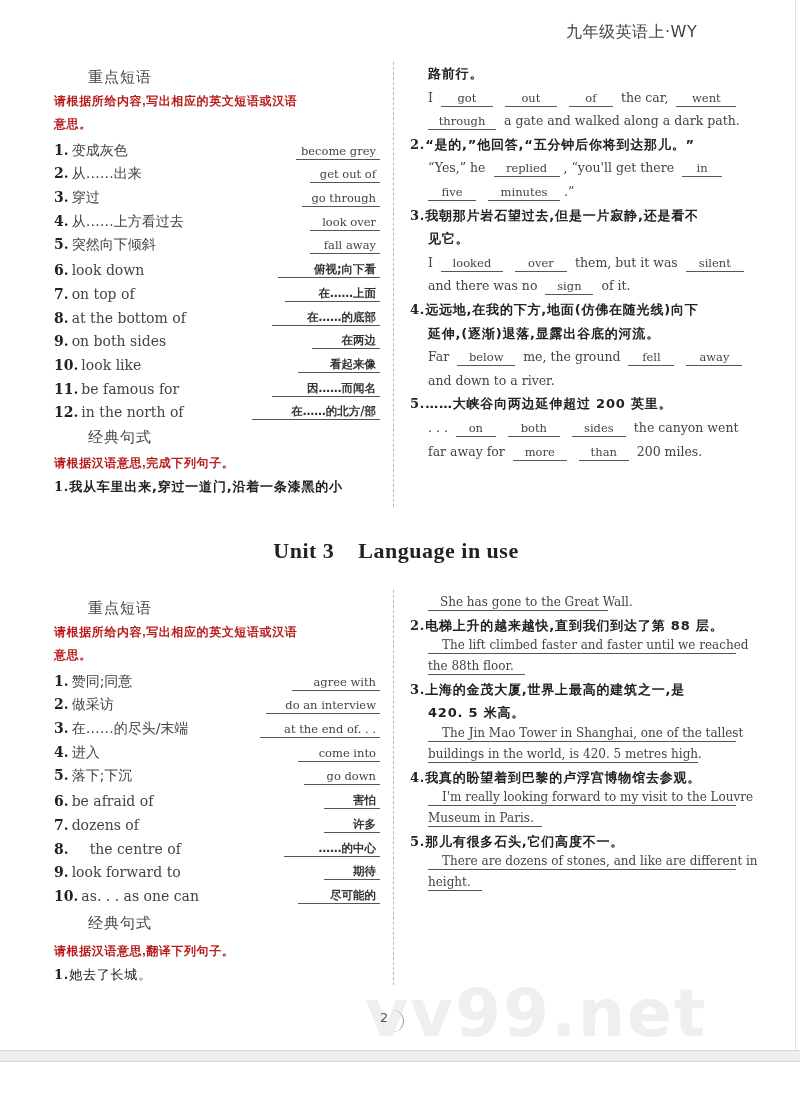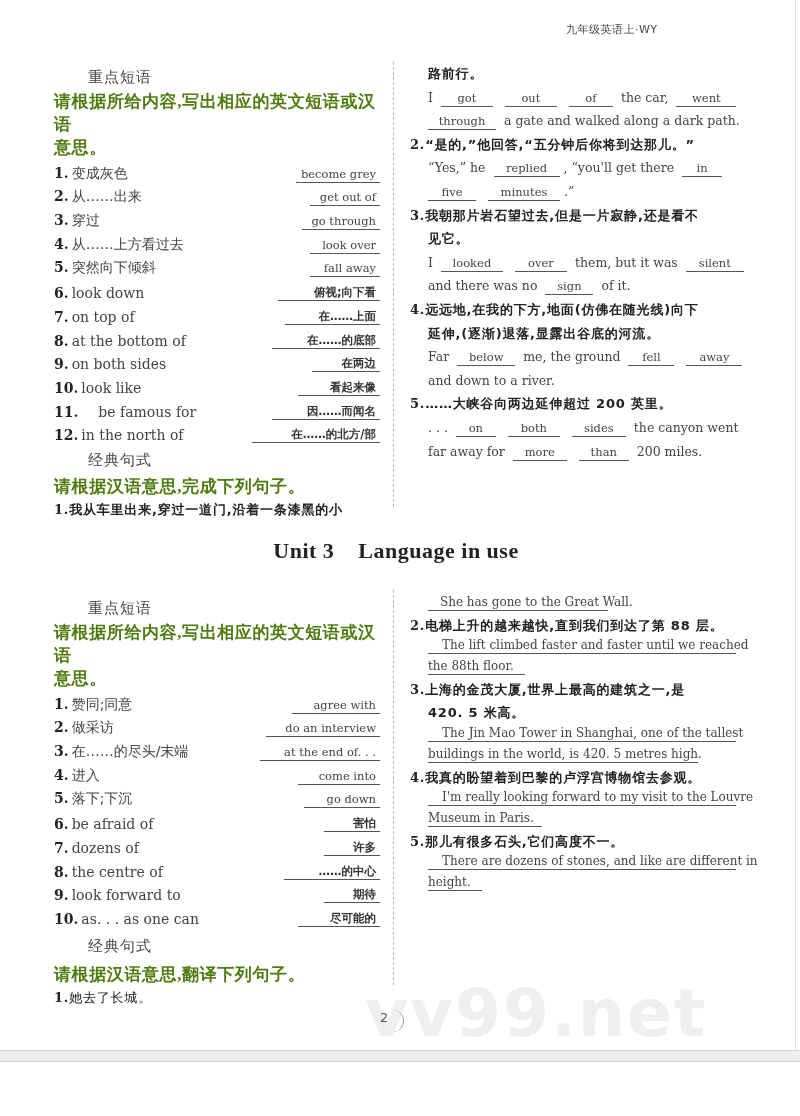--- a/index.html
+++ b/index.html
@@ -3,34 +3,34 @@
   <meta charset="utf-8">
   <style>
     * { box-sizing: border-box; margin: 0; padding: 0; }
     html, body { width: 800px; height: 1116px; background: #ffffff; overflow: hidden; }
     body { position: relative; font-family: "DejaVu Serif", "Liberation Serif", serif; color: #333; }
 
     .page { position: absolute; left: 0; top: 0; width: 796px; height: 1050px; background: #fff; border-right: 1px solid #e2e2e2; }
     .page-sep { position: absolute; left: 0; top: 1050px; width: 800px; height: 12px; background: #eeeeee; border-top: 1px solid #d8d8d8; border-bottom: 1px solid #d8d8d8; }
     .page-next { position: absolute; left: 0; top: 1062px; width: 800px; height: 54px; background: #fff; }
 
-    .header { position: absolute; left: 566px; top: 22px; font-family: "DejaVu Sans", sans-serif; font-size: 11px; color: #444; letter-spacing: 0.5px; }
+    .header { position: absolute; left: 566px; top: 22px; font-family: "DejaVu Sans", sans-serif; font-size: 16px; color: #444; letter-spacing: 0.5px; }
 
     .col { position: absolute; }
     .col-left-top { left: 54px; top: 64px; width: 326px; }
     .col-right-top { left: 410px; top: 62px; width: 326px; }
     .col-left-bot { left: 54px; top: 595px; width: 326px; }
     .col-right-bot { left: 410px; top: 590px; width: 326px; }
 
     .divider { position: absolute; left: 393px; width: 0; border-left: 1px dashed #b8b8b8; }
     .divider-top { top: 62px; height: 445px; }
     .divider-bot { top: 590px; height: 395px; }
 
     .sec-title { font-family: "DejaVu Sans", sans-serif; font-size: 15px; color: #444; margin-left: 34px; height: 26px; line-height: 26px; letter-spacing: 1px; }
-    .instr { font-family: Liberation Serif, serif; font-weight: bold; font-size: 17px; color: #4d7c0f; line-height: 23px; letter-spacing: 0.6px; }
+    .instr { font-family: Liberation Sans, sans-serif; font-weight: bold; font-size: 12px; color: #b91c1c; line-height: 23px; letter-spacing: 0.6px; }
 
     .phrase-row { display: flex; justify-content: space-between; align-items: flex-end; height: 23.7px; }
     .phrase-q { font-size: 14px; color: #444; white-space: nowrap; }
     .phrase-q .num { font-weight: bold; color: #222; font-family: "DejaVu Serif", serif; }
     .phrase-q .cn { font-family: "DejaVu Sans", sans-serif; }
     .phrase-a { border-bottom: 1px solid #555; text-align: right; padding-right: 4px; font-size: 11.5px; color: #444; line-height: 16px; white-space: nowrap; }
     .phrase-a.cn { font-family: "DejaVu Sans", sans-serif; font-weight: bold; font-size: 11.5px; color: #333; }
 
     .sent-line { font-size: 12.5px; line-height: 23.6px; color: #444; white-space: nowrap; }
     .sent-cn { font-family: "DejaVu Sans", sans-serif; font-weight: bold; color: #222; font-size: 13px; letter-spacing: 0.8px; }
@@ -94,21 +94,21 @@
         </div>
         <div class="phrase-row">
           <div class="phrase-q"><span class="num">9.</span><span style="margin-left: 3px;">on both sides</span></div>
           <div class="phrase-a cn" style="width: 68px;">在两边</div>
         </div>
         <div class="phrase-row">
           <div class="phrase-q"><span class="num">10.</span><span style="margin-left: 3px;">look like</span></div>
           <div class="phrase-a cn" style="width: 82px;">看起来像</div>
         </div>
         <div class="phrase-row">
-          <div class="phrase-q"><span class="num">11.</span><span style="margin-left: 20px;">be famous for</span></div>
+          <div class="phrase-q"><span class="num">11.</span><span style="margin-left: 3px;">be famous for</span></div>
           <div class="phrase-a cn" style="width: 108px;">因……而闻名</div>
         </div>
         <div class="phrase-row">
           <div class="phrase-q"><span class="num">12.</span><span style="margin-left: 3px;">in the north of</span></div>
           <div class="phrase-a cn" style="width: 128px;">在……的北方/部</div>
         </div>
       </div>
     <div class="sec-title" style="margin-top:4px;">经典句式</div>
     <div class="instr" style="margin-top:2px;">请根据汉语意思,完成下列句子。</div>
     <div class="sent-line sent-cn">
@@ -225,21 +225,21 @@
         </div>
         <div class="phrase-row">
           <div class="phrase-q"><span class="num">6.</span><span style="margin-left: 3px;">be afraid of</span></div>
           <div class="phrase-a cn" style="width: 56px;">害怕</div>
         </div>
         <div class="phrase-row">
           <div class="phrase-q"><span class="num">7.</span><span style="margin-left: 3px;">dozens of</span></div>
           <div class="phrase-a cn" style="width: 56px;">许多</div>
         </div>
         <div class="phrase-row">
-          <div class="phrase-q"><span class="num">8.</span><span style="margin-left: 3px;">the centre of</span></div>
+          <div class="phrase-q"><span class="num">8.</span><span style="margin-left: 21px;">the centre of</span></div>
           <div class="phrase-a cn" style="width: 96px;">……的中心</div>
         </div>
         <div class="phrase-row">
           <div class="phrase-q"><span class="num">9.</span><span style="margin-left: 3px;">look forward to</span></div>
           <div class="phrase-a cn" style="width: 56px;">期待</div>
         </div>
         <div class="phrase-row">
           <div class="phrase-q"><span class="num">10.</span><span style="margin-left: 3px;">as. . . as one can</span></div>
           <div class="phrase-a cn" style="width: 82px;">尽可能的</div>
         </div>

